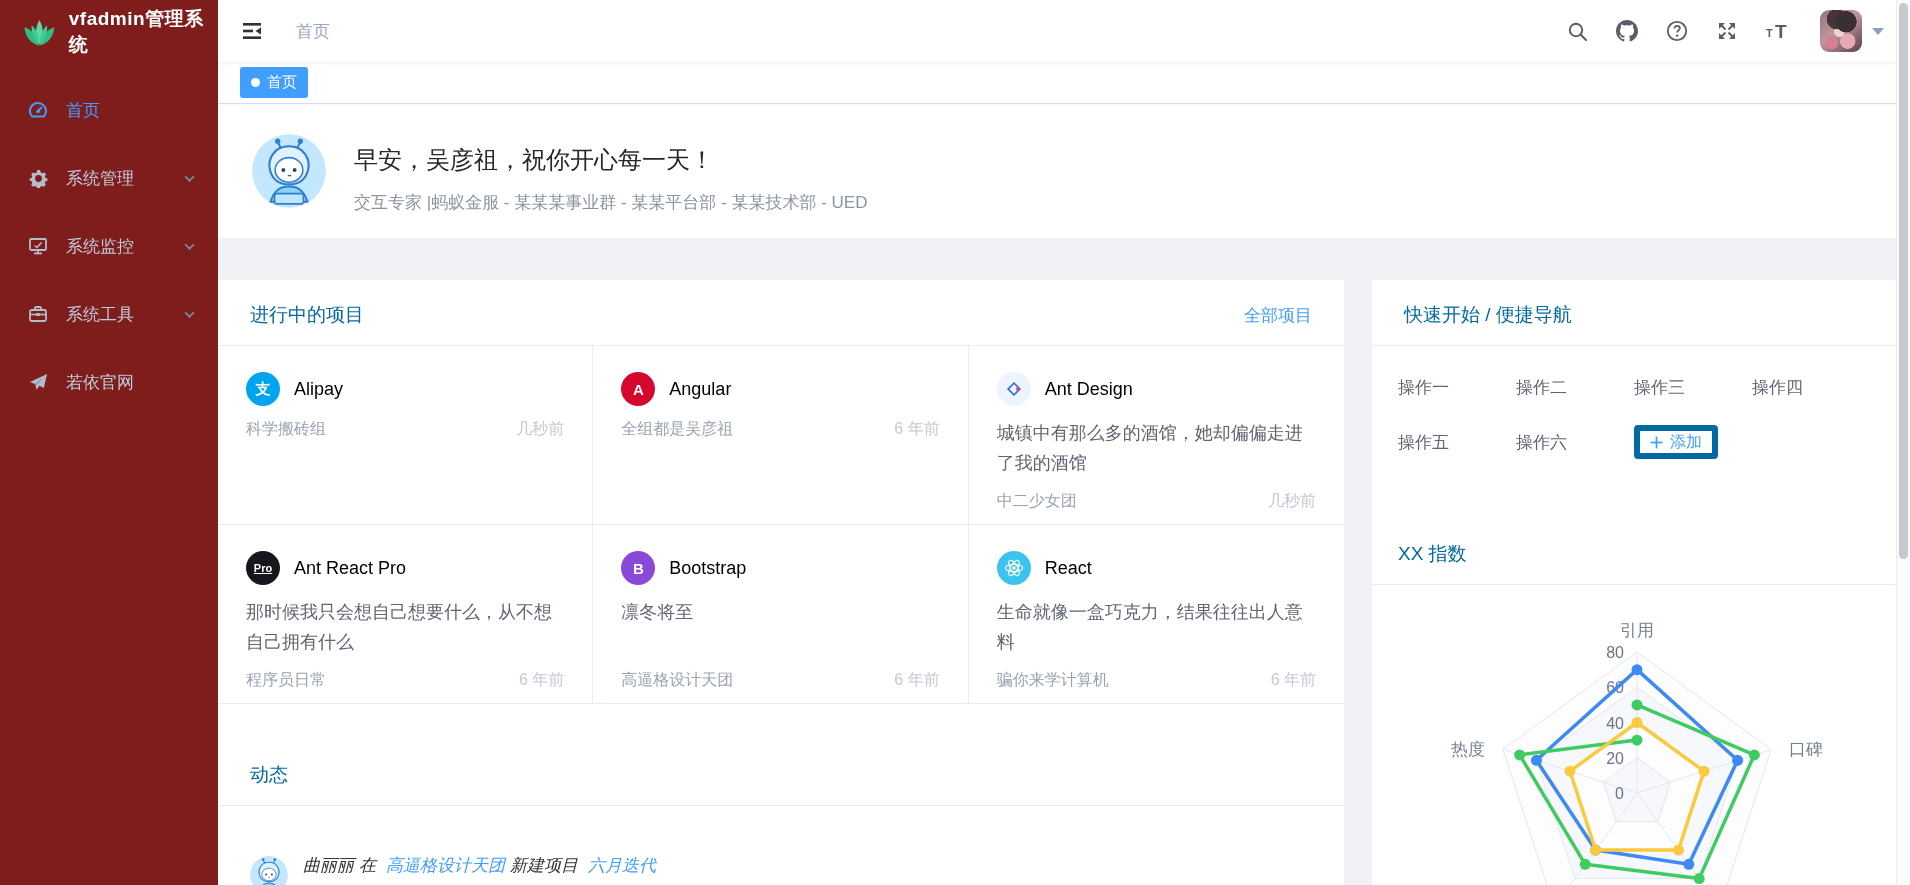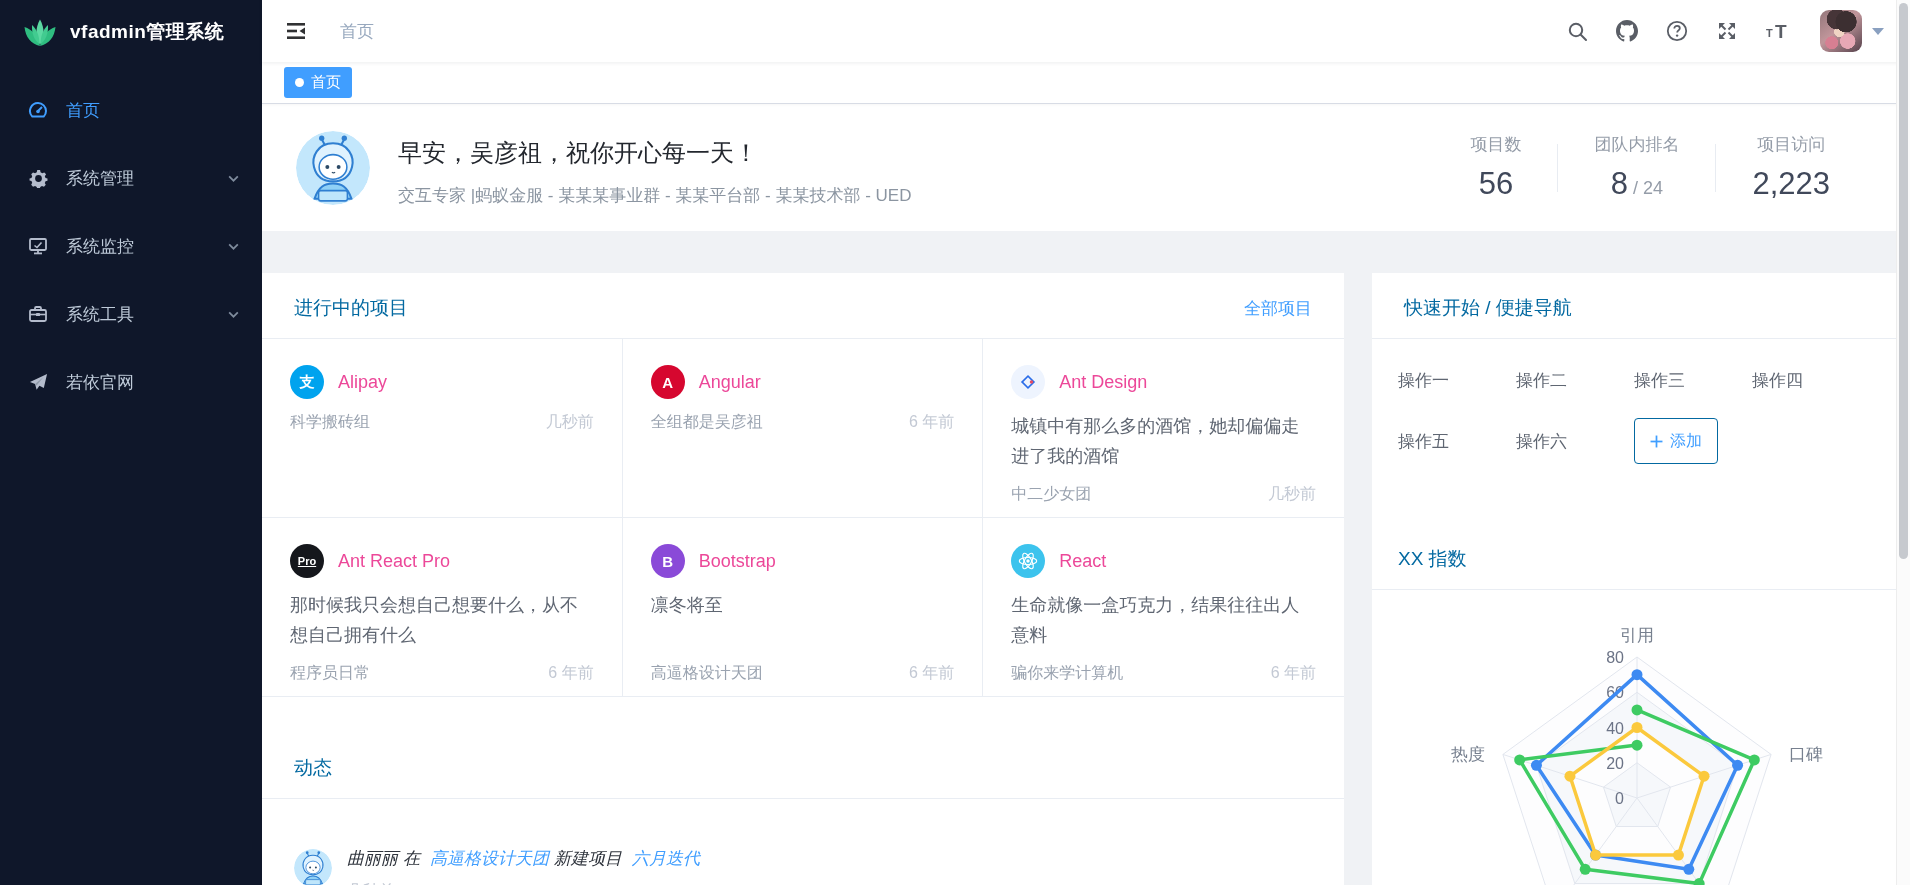--- a/index.html
+++ b/index.html
@@ -5,21 +5,21 @@
   * { box-sizing: border-box; }
   html,body { margin:0; padding:0; }
   body {
     width:1910px; height:885px; overflow:hidden;
     font-family:"Liberation Sans","DejaVu Sans",sans-serif;
     background:#fff; position:relative;
   }
   .app { display:flex; width:100%; height:100%; }
 
   
-  .sidebar { width:262px; flex-shrink:0; background:#0f172a; height:100%; }
+  .sidebar { width:218px; flex-shrink:0; background:#7f1d1d; height:100%; }
   .logo { height:64px; display:flex; align-items:center; padding-left:22px; gap:12px; }
   .logo-title { color:#fff; font-size:19px; font-weight:bold; letter-spacing:.5px; }
   .menu { padding-top:12px; }
   .menu-item { height:68px; display:flex; align-items:center; padding:0 22px 0 26px;
                font-size:17px; color:#bfcbd9; cursor:pointer; }
   .menu-item .mi-icon { width:24px; height:24px; margin-right:16px; display:flex;
                         align-items:center; justify-content:center; color:#b4bccc; }
   .menu-item.active { color:#409eff; }
   .menu-item.active .mi-icon { color:#409eff; }
   .mi-arrow { margin-left:auto; color:#7e8b9c; display:flex; }
@@ -53,21 +53,21 @@
          gap:7px; padding:0 11px; font-size:15px; border-radius:3px; cursor:pointer; }
   .tag-dot { width:9px; height:9px; border-radius:50%; background:#fff; }
 
   .content { flex:1; background:#f0f2f5; overflow:hidden; }
 
   
   .greeting { background:#fff; display:flex; align-items:center; padding:24px 30px 24px 34px;
               margin-right:14px; }
   .gr-avatar { width:74px; height:74px; flex-shrink:0; }
   .gr-text { margin-left:28px; }
-  .gr-title { font-size:24px; color:#23272e; font-weight:normal; margin:9px 0 15px 0; }
+  .gr-title { font-size:24px; color:#23272e; font-weight:normal; margin:16px 0 15px 0; }
   .gr-sub { font-size:17px; color:#8b95a1; margin:0; }
   .gr-stats { margin-left:auto; display:flex; align-items:center; }
   .stat { text-align:center; padding:0 36px; }
   .stat-label { font-size:17px; color:#949ca8; }
   .stat-value { font-size:31px; color:#40485a; margin-top:10px; }
   .stat-suffix { font-size:18px; color:#949ca8; }
   .stat-div { width:1px; height:48px; background:#e8ecf2; }
 
   
   .columns { display:flex; gap:28px; margin-top:42px; margin-right:14px; align-items:flex-start; }
@@ -81,40 +81,40 @@
   .hdiv { height:1px; background:#e9edf3; }
 
   .cards { display:grid; grid-template-columns:repeat(3,1fr); }
   .card { height:179px; padding:26px 28px 0 28px; border-right:1px solid #e9edf3;
           border-bottom:1px solid #e9edf3; }
   .card:nth-child(3n) { border-right:none; }
   .card-head { display:flex; align-items:center; gap:14px; }
   .card-icon { width:34px; height:34px; border-radius:50%; display:flex; align-items:center;
                justify-content:center; color:#fff; font-size:15px; font-weight:bold; flex-shrink:0; }
   .card-icon.pro { font-size:11px;text-decoration:underline; }
-  .card-name { font-size:18px; color:#ec4899; font-weight:500; cursor:pointer; }
+  .card-name { font-size:18px; color:#000000; font-weight:500; cursor:pointer; }
   .card-desc { margin-top:12px; font-size:18px; color:#5f6672; line-height:30px;
                height:60px; overflow:hidden; }
   .card-foot { margin-top:13px; display:flex; justify-content:space-between; font-size:16px; }
   .card-group { color:#9aa3b0; }
   .card-time { color:#c3c9d4; }
 
   .activity-header { padding:58px 32px 17px 32px; }
   .activity-item { display:flex; gap:15px; padding:50px 32px 24px 32px; }
   .act-avatar { width:38px; height:38px; flex-shrink:0; }
   .act-line { font-size:17px; color:#2f343d; line-height:20px;font-style:italic; }
   .act-line .lnk { color:#409eff; cursor:pointer; margin:0 5px; }
   .act-line .plain { margin-right:5px; }
   .act-time { margin-top:12px; font-size:16px; color:#c3c9d4; }
 
   
   .quick-links { display:grid; grid-template-columns:repeat(4,1fr); row-gap:26px;
                  padding:30px 26px 36px 26px; align-items:center; }
   .q-link { font-size:17px; color:#5f6672; cursor:pointer; text-decoration:none; }
-  .add-btn { width:84px; height:46px; border:1px solid #0369a1; border-radius:4px; background:#fff;
+  .add-btn { width:84px; height:34px; border:6px solid #0369a1; border-radius:4px; background:#fff;
              color:#409eff; font-size:16px; display:inline-flex; align-items:center;
              justify-content:center; gap:7px; cursor:pointer; }
   .index-header { padding:46px 26px 17px 26px; }
   .radar-wrap { padding:0; }
   #radar text.tick { font-size:16px; fill:#6b7386; font-family:"Liberation Sans","DejaVu Sans",sans-serif; }
   #radar text.axisl { font-size:17px; fill:#77808f; font-family:"Liberation Sans","DejaVu Sans",sans-serif; }
 
   
   .scrollbar { position:absolute; top:0; right:0; width:14px; height:885px;
                background:#fbfbfb; border-left:1px solid #ededed; z-index:10; }
@@ -302,36 +302,20 @@
 
     <div class="content">
 
       <div class="greeting">
         <svg class="gr-avatar" viewBox="0 0 72 72">
           <use href="#ant-avatar-def"></use>
         </svg>
         <div class="gr-text">
           <h1 class="gr-title">早安，吴彦祖，祝你开心每一天！</h1>
           <p class="gr-sub">交互专家 |蚂蚁金服 - 某某某事业群 - 某某平台部 - 某某技术部 - UED</p>
-        </div>
-        <div class="gr-stats">
-          <div class="stat">
-            <div class="stat-label">项目数</div>
-            <div class="stat-value">56</div>
-          </div>
-          <div class="stat-div"></div>
-          <div class="stat">
-            <div class="stat-label">团队内排名</div>
-            <div class="stat-value"><span>8</span><span class="stat-suffix"> / 24</span></div>
-          </div>
-          <div class="stat-div"></div>
-          <div class="stat">
-            <div class="stat-label">项目访问</div>
-            <div class="stat-value">2,223</div>
-          </div>
         </div>
       </div>
 
       <div class="columns">
 
         <div class="panel panel-left">
           <div class="panel-header">
             <span class="panel-title">进行中的项目</span>
             <a class="link-all">全部项目</a>
           </div>

